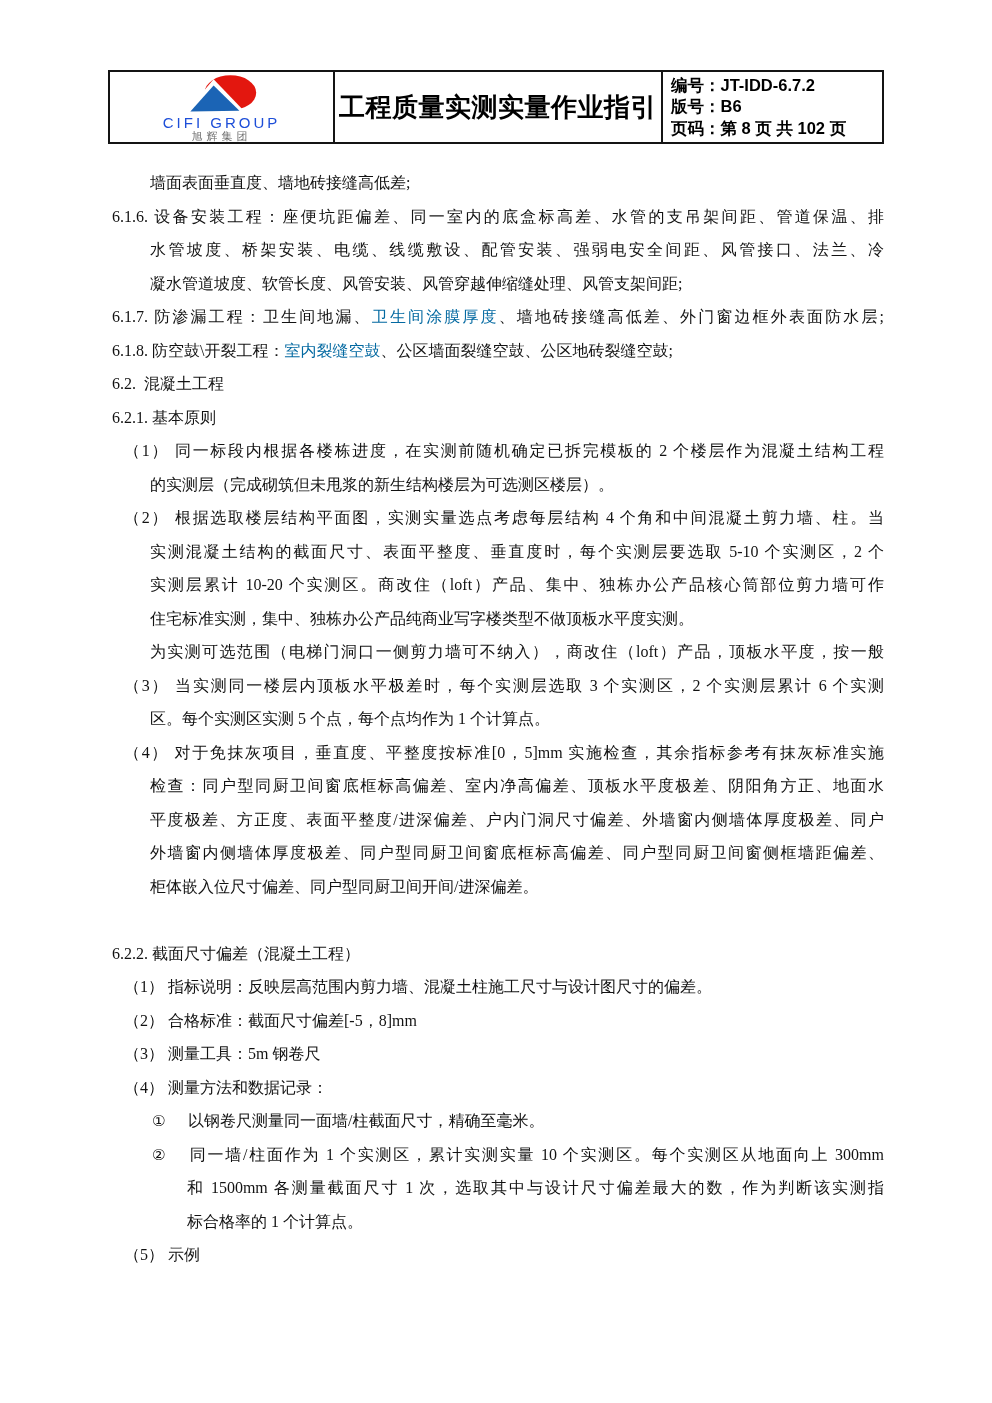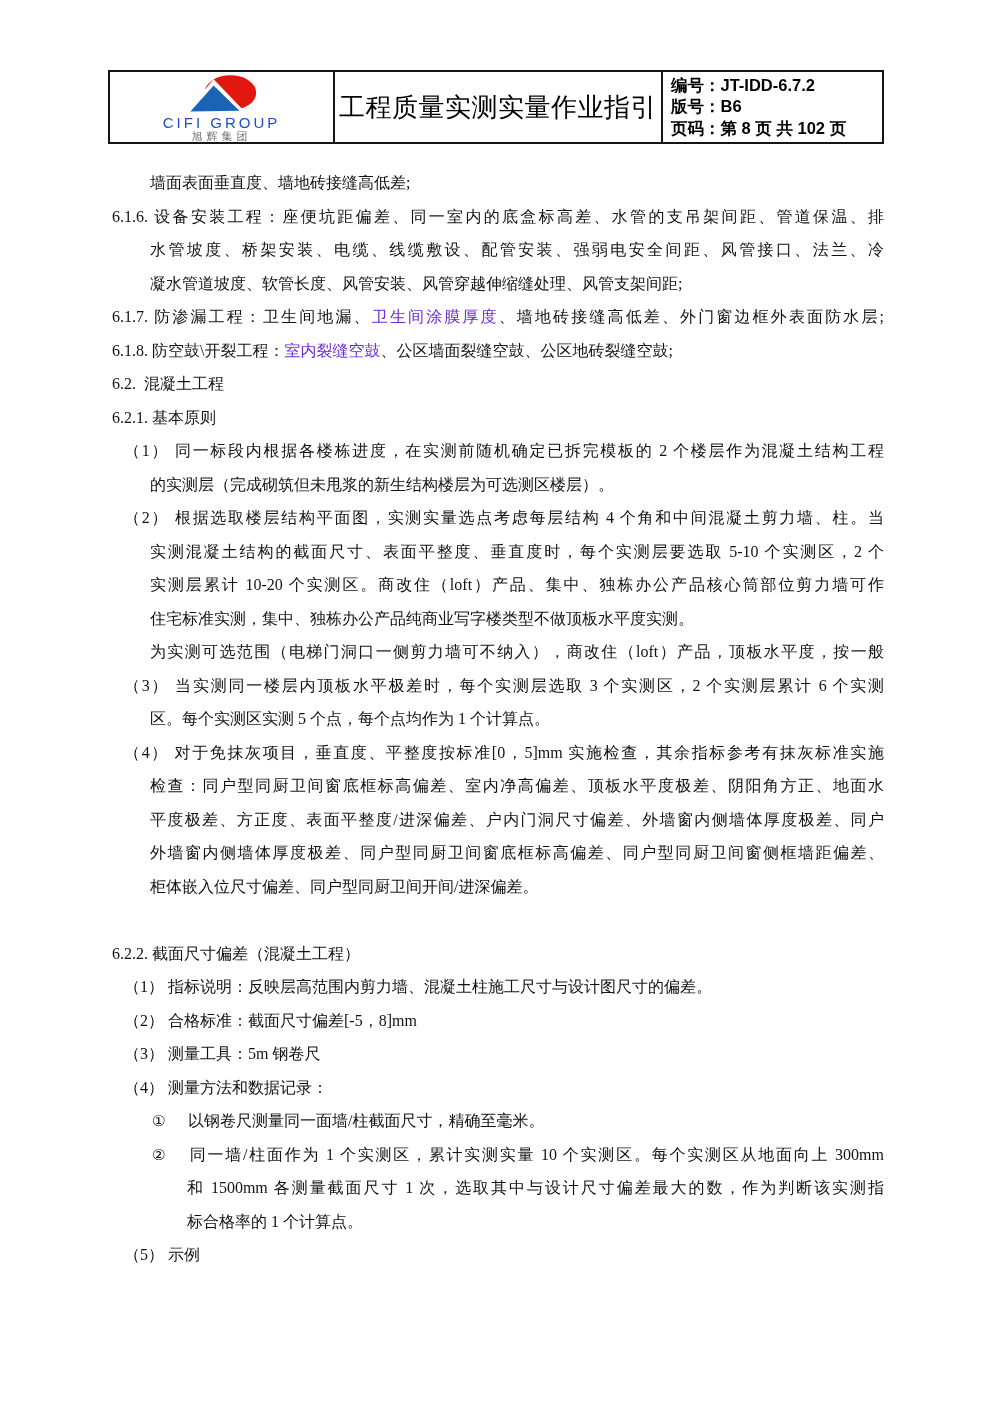--- a/index.html
+++ b/index.html
@@ -20,21 +20,21 @@
   .logo-en{
     font-family:"Liberation Sans","DejaVu Sans",sans-serif;
     font-size:15px;letter-spacing:3px;color:#1d4ed8;line-height:15px;margin-top:1px;white-space:nowrap;
   }
   .logo-cn{
     font-family:"Liberation Sans","DejaVu Sans",sans-serif;
     font-size:11px;letter-spacing:4px;color:#6f6f6f;line-height:12px;white-space:nowrap;
   }
   .title-text{
     font-family:"Liberation Sans","DejaVu Sans",sans-serif;
-    font-weight:normal;font-size:26px;letter-spacing:0.5px;white-space:nowrap;color:#000;
+    font-weight:bold;font-size:26px;letter-spacing:0.5px;white-space:nowrap;color:#000;
   }
   .meta-line{
     font-family:"Liberation Sans","DejaVu Sans",sans-serif;
     font-weight:bold;font-size:16.5px;line-height:21.5px;white-space:nowrap;color:#000;
   }
   
   .doc{
     position:absolute;left:112px;top:166px;width:772px;
   }
   .line{
@@ -42,21 +42,21 @@
     box-sizing:border-box;white-space:nowrap;
   }
   .line.just{white-space:normal;text-align:justify;text-align-last:justify;}
   .ind-h{padding-left:0;}
   .ind-cont{padding-left:38px;}
   .ind-p{padding-left:12px;}
   .ind-pcont{padding-left:38px;}
   .ind-circ{padding-left:40px;}
   .ind-circcont{padding-left:75px;}
   .gap{height:33.5px;}
-  .red{color:#6d28d9;}
+  .red{color:#0369a1;}
   .bullet{display:inline-block;width:36px;font-family:"DejaVu Sans","Liberation Sans",sans-serif;font-size:15px;}
 </style>
 </head>
 <body>
 
 <div class="hdr">
   <div class="hdr-cell hdr-logo">
     <svg width="130" height="42" viewBox="0 0 130 62" aria-hidden="true">
       <ellipse cx="78" cy="29" rx="40" ry="27" fill="#e3170f"></ellipse>
       <path d="M8 60 L52 8 L100 58 Z" fill="#ffffff"></path>

